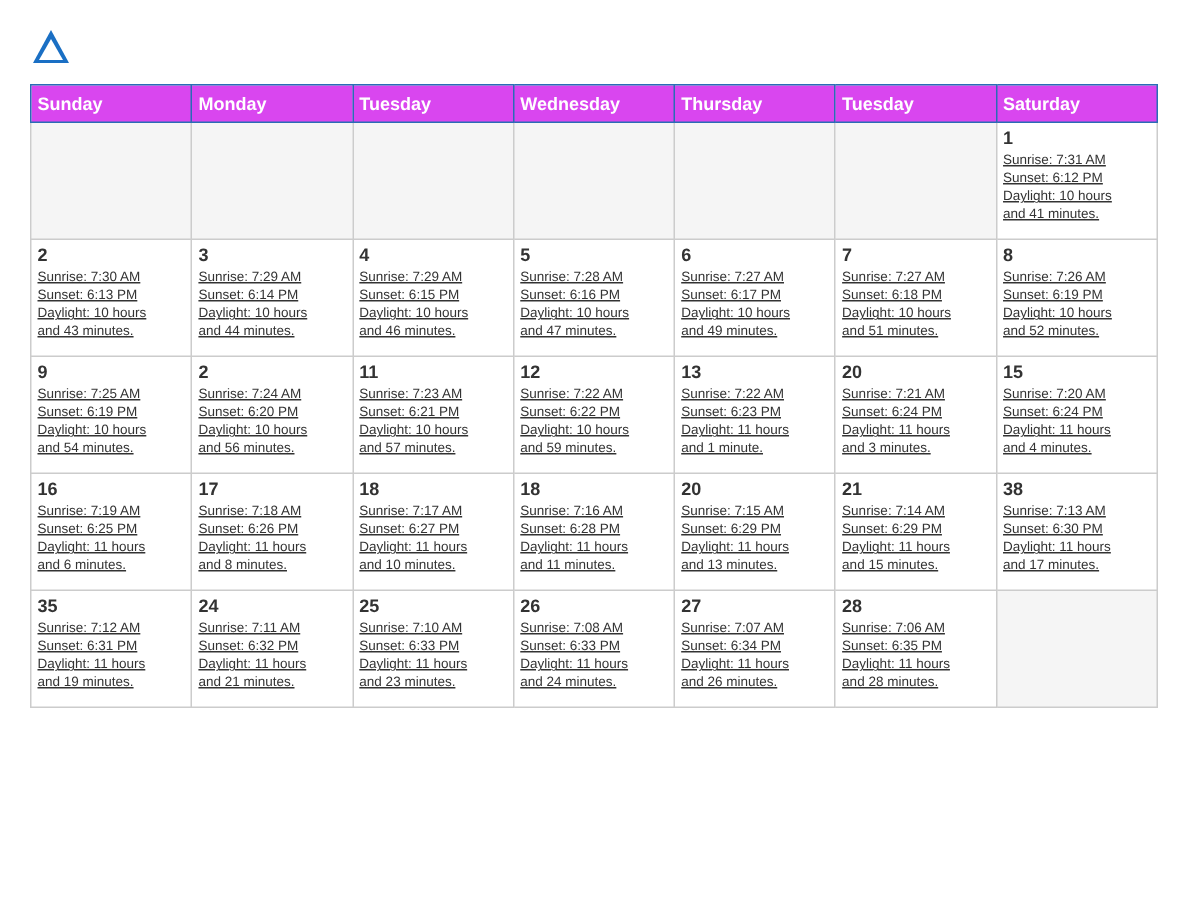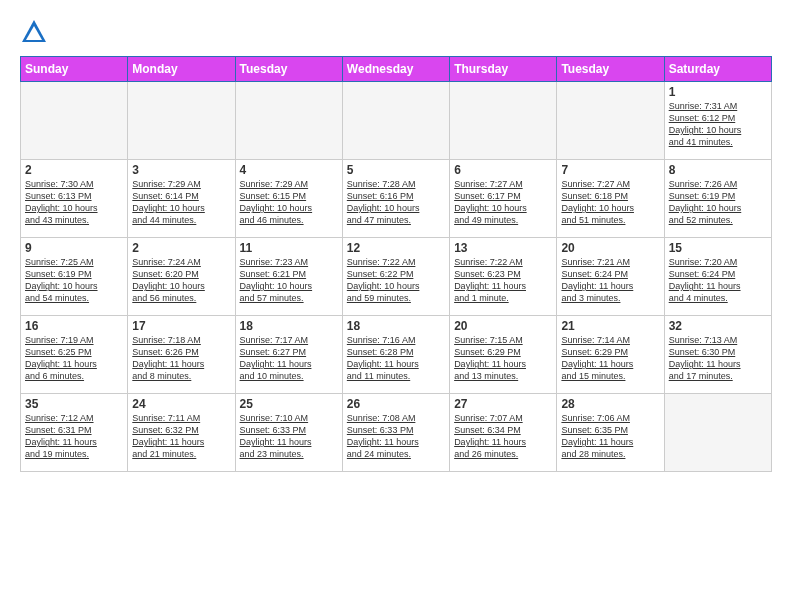--- a/index.html
+++ b/index.html
@@ -216,21 +216,21 @@
           </td>
           <td>
             <span class="day-num">20</span>
             <div class="day-info">Sunrise: 7:15 AM<br>Sunset: 6:29 PM<br>Daylight: 11 hours<br>and 13 minutes.</div>
           </td>
           <td>
             <span class="day-num">21</span>
             <div class="day-info">Sunrise: 7:14 AM<br>Sunset: 6:29 PM<br>Daylight: 11 hours<br>and 15 minutes.</div>
           </td>
           <td>
-            <span class="day-num">32</span>
+            <span class="day-num">38</span>
             <div class="day-info">Sunrise: 7:13 AM<br>Sunset: 6:30 PM<br>Daylight: 11 hours<br>and 17 minutes.</div>
           </td>
         </tr>
         <tr>
           <td>
             <span class="day-num">35</span>
             <div class="day-info">Sunrise: 7:12 AM<br>Sunset: 6:31 PM<br>Daylight: 11 hours<br>and 19 minutes.</div>
           </td>
           <td>
             <span class="day-num">24</span>

